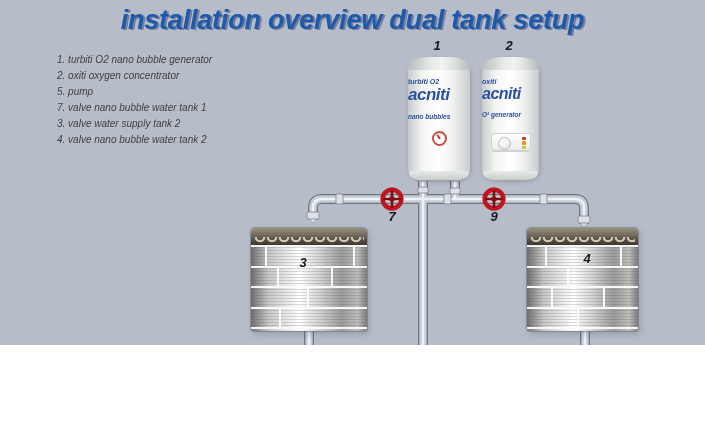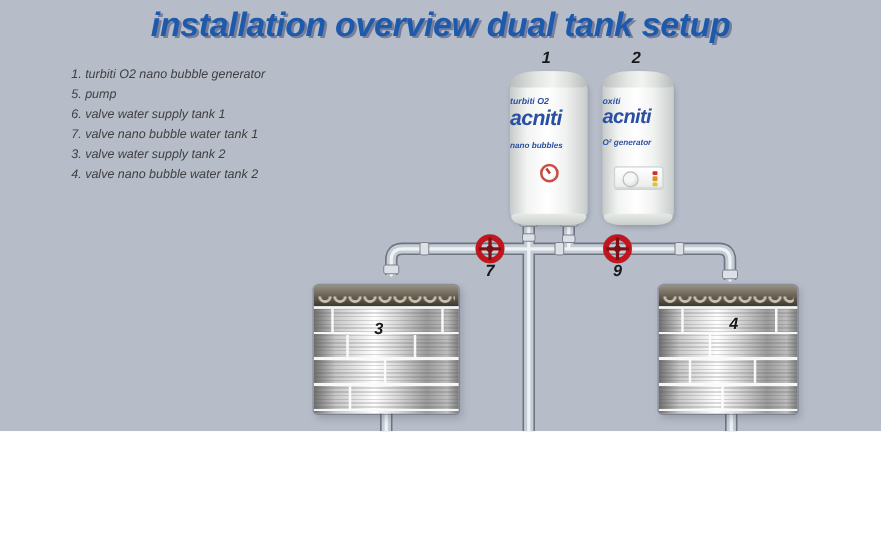--- a/index.html
+++ b/index.html
@@ -97,22 +97,22 @@
 </style>
 </head>
 <body>
 
 <div class="stage">
 
   <div class="title">installation overview dual tank setup</div>
 
   <ul class="legend">
     <li>1. turbiti O2 nano bubble generator</li>
+    <li>2. oxiti oxygen concentrator</li>
     <li>5. pump</li>
-    <li>6. valve water supply tank 1</li>
     <li>7. valve nano bubble water tank 1</li>
     <li>3. valve water supply tank 2</li>
     <li>4. valve nano bubble water tank 2</li>
   </ul>
 
   <svg class="pipes" width="705" height="446" viewBox="0 0 705 446">
     <defs>
       <path id="pB" d="M313 220 V208 Q313 199 322 199 H575 Q584 199 584 208 V224"></path>
       <path id="pS2" d="M455 177 V199"></path>
       <path id="pA" d="M423 177 V360"></path>

